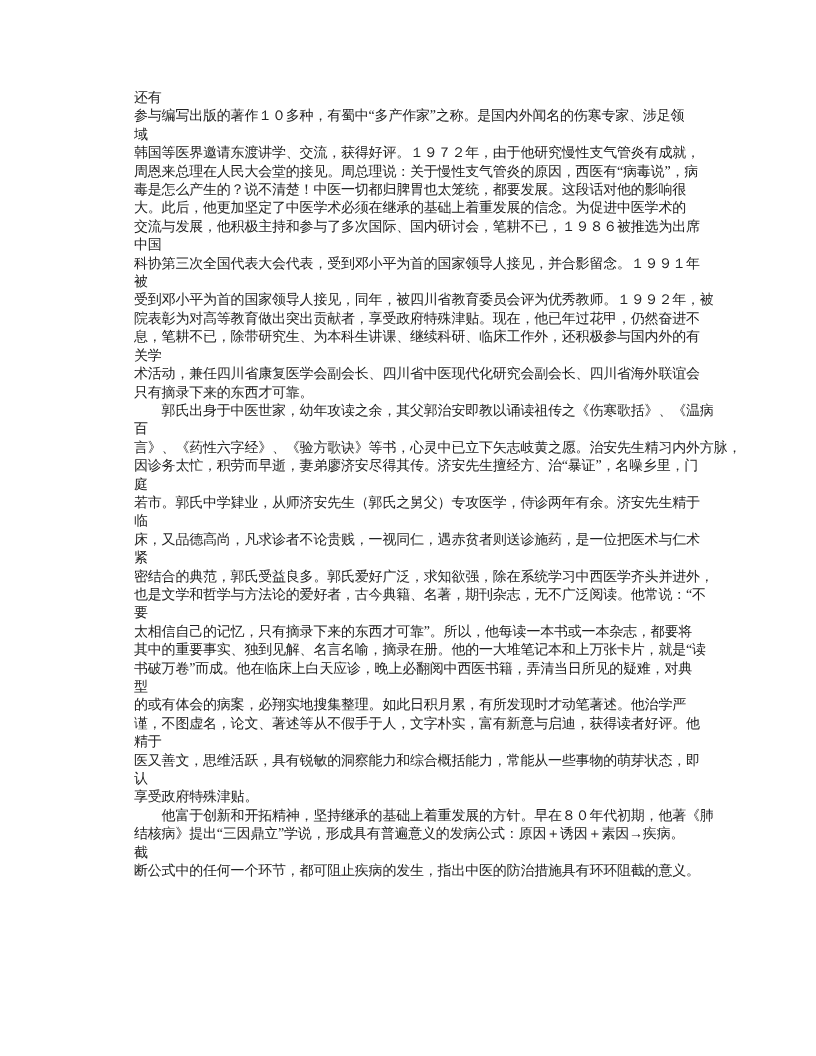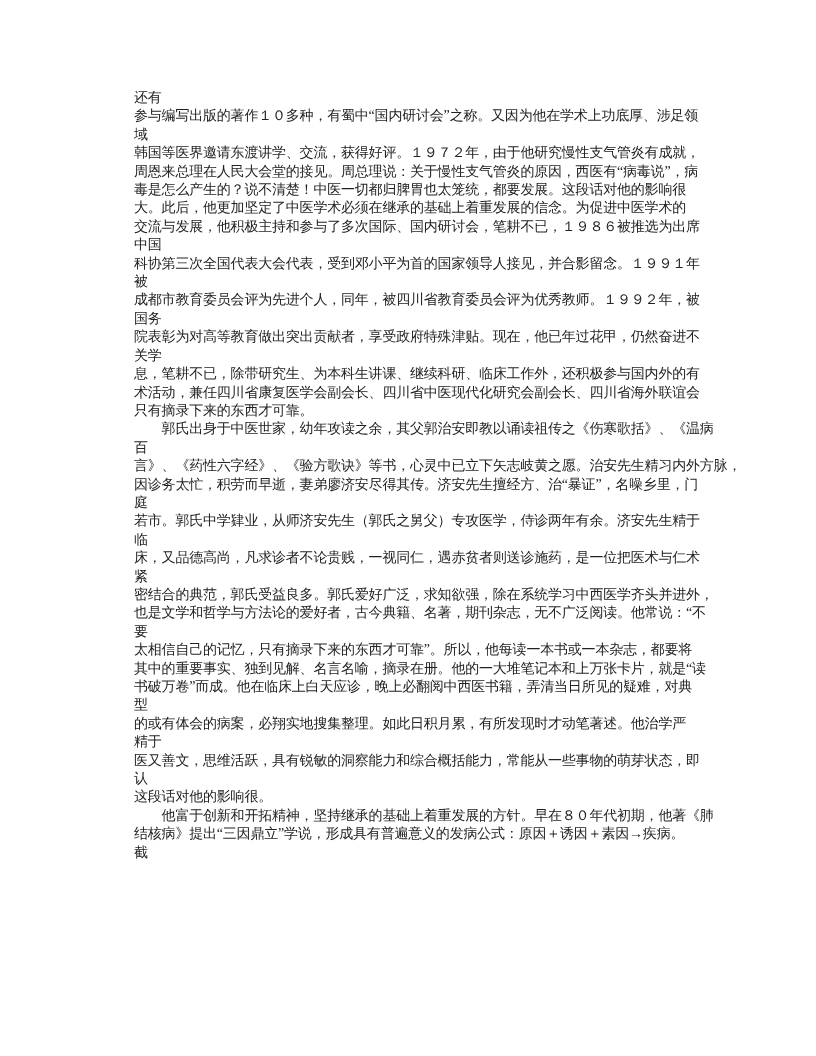--- a/index.html
+++ b/index.html
@@ -29,55 +29,56 @@
     white-space: pre;
     letter-spacing: -0.2px;
   }
 </style>
 </head>
 <body>
 
 <div class="page">
   <div class="text-block">
       <div class="text-line">还有</div>
-      <div class="text-line">参与编写出版的著作１０多种，有蜀中“国内研讨会”之称。又因为他在学术上功底厚、涉足领</div>
+      <div class="text-line">参与编写出版的著作１０多种，有蜀中“多产作家”之称。是国内外闻名的伤寒专家、涉足领</div>
       <div class="text-line">域</div>
       <div class="text-line">韩国等医界邀请东渡讲学、交流，获得好评。１９７２年，由于他研究慢性支气管炎有成就，</div>
       <div class="text-line">周恩来总理在人民大会堂的接见。周总理说：关于慢性支气管炎的原因，西医有“病毒说”，病</div>
       <div class="text-line">毒是怎么产生的？说不清楚！中医一切都归脾胃也太笼统，都要发展。这段话对他的影响很</div>
       <div class="text-line">大。此后，他更加坚定了中医学术必须在继承的基础上着重发展的信念。为促进中医学术的</div>
       <div class="text-line">交流与发展，他积极主持和参与了多次国际、国内研讨会，笔耕不已，１９８６被推选为出席</div>
       <div class="text-line">中国</div>
       <div class="text-line">科协第三次全国代表大会代表，受到邓小平为首的国家领导人接见，并合影留念。１９９１年</div>
       <div class="text-line">被</div>
-      <div class="text-line">成都市教育委员会评为先进个人，同年，被四川省教育委员会评为优秀教师。１９９２年，被</div>
-      <div class="text-line">国务</div>
+      <div class="text-line">受到邓小平为首的国家领导人接见，同年，被四川省教育委员会评为优秀教师。１９９２年，被</div>
       <div class="text-line">院表彰为对高等教育做出突出贡献者，享受政府特殊津贴。现在，他已年过花甲，仍然奋进不</div>
+      <div class="text-line">息，笔耕不已，除带研究生、为本科生讲课、继续科研、临床工作外，还积极参与国内外的有</div>
       <div class="text-line">关学</div>
-      <div class="text-line">息，笔耕不已，除带研究生、为本科生讲课、继续科研、临床工作外，还积极参与国内外的有</div>
       <div class="text-line">术活动，兼任四川省康复医学会副会长、四川省中医现代化研究会副会长、四川省海外联谊会</div>
       <div class="text-line">只有摘录下来的东西才可靠。</div>
       <div class="text-line">　　郭氏出身于中医世家，幼年攻读之余，其父郭治安即教以诵读祖传之《伤寒歌括》、《温病</div>
       <div class="text-line">百</div>
       <div class="text-line">言》、《药性六字经》、《验方歌诀》等书，心灵中已立下矢志岐黄之愿。治安先生精习内外方脉，</div>
       <div class="text-line">因诊务太忙，积劳而早逝，妻弟廖济安尽得其传。济安先生擅经方、治“暴证”，名噪乡里，门</div>
       <div class="text-line">庭</div>
       <div class="text-line">若市。郭氏中学肄业，从师济安先生（郭氏之舅父）专攻医学，侍诊两年有余。济安先生精于</div>
       <div class="text-line">临</div>
       <div class="text-line">床，又品德高尚，凡求诊者不论贵贱，一视同仁，遇赤贫者则送诊施药，是一位把医术与仁术</div>
       <div class="text-line">紧</div>
       <div class="text-line">密结合的典范，郭氏受益良多。郭氏爱好广泛，求知欲强，除在系统学习中西医学齐头并进外，</div>
       <div class="text-line">也是文学和哲学与方法论的爱好者，古今典籍、名著，期刊杂志，无不广泛阅读。他常说：“不</div>
       <div class="text-line">要</div>
       <div class="text-line">太相信自己的记忆，只有摘录下来的东西才可靠”。所以，他每读一本书或一本杂志，都要将</div>
       <div class="text-line">其中的重要事实、独到见解、名言名喻，摘录在册。他的一大堆笔记本和上万张卡片，就是“读</div>
       <div class="text-line">书破万卷”而成。他在临床上白天应诊，晚上必翻阅中西医书籍，弄清当日所见的疑难，对典</div>
       <div class="text-line">型</div>
       <div class="text-line">的或有体会的病案，必翔实地搜集整理。如此日积月累，有所发现时才动笔著述。他治学严</div>
+      <div class="text-line">谨，不图虚名，论文、著述等从不假手于人，文字朴实，富有新意与启迪，获得读者好评。他</div>
       <div class="text-line">精于</div>
       <div class="text-line">医又善文，思维活跃，具有锐敏的洞察能力和综合概括能力，常能从一些事物的萌芽状态，即</div>
       <div class="text-line">认</div>
-      <div class="text-line">这段话对他的影响很。</div>
+      <div class="text-line">享受政府特殊津贴。</div>
       <div class="text-line">　　他富于创新和开拓精神，坚持继承的基础上着重发展的方针。早在８０年代初期，他著《肺</div>
       <div class="text-line">结核病》提出“三因鼎立”学说，形成具有普遍意义的发病公式：原因＋诱因＋素因→疾病。</div>
       <div class="text-line">截</div>
+      <div class="text-line">断公式中的任何一个环节，都可阻止疾病的发生，指出中医的防治措施具有环环阻截的意义。</div>
     </div>
 </div>
 
 </body></html>

